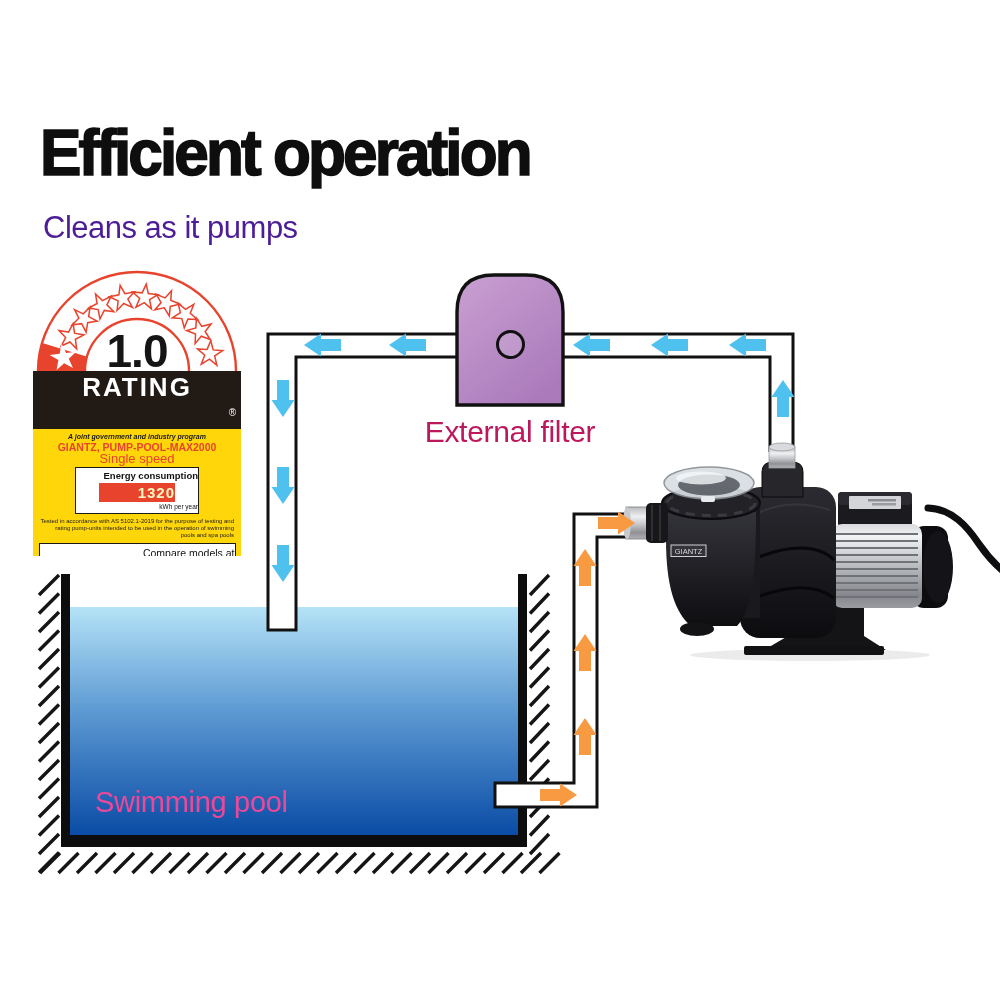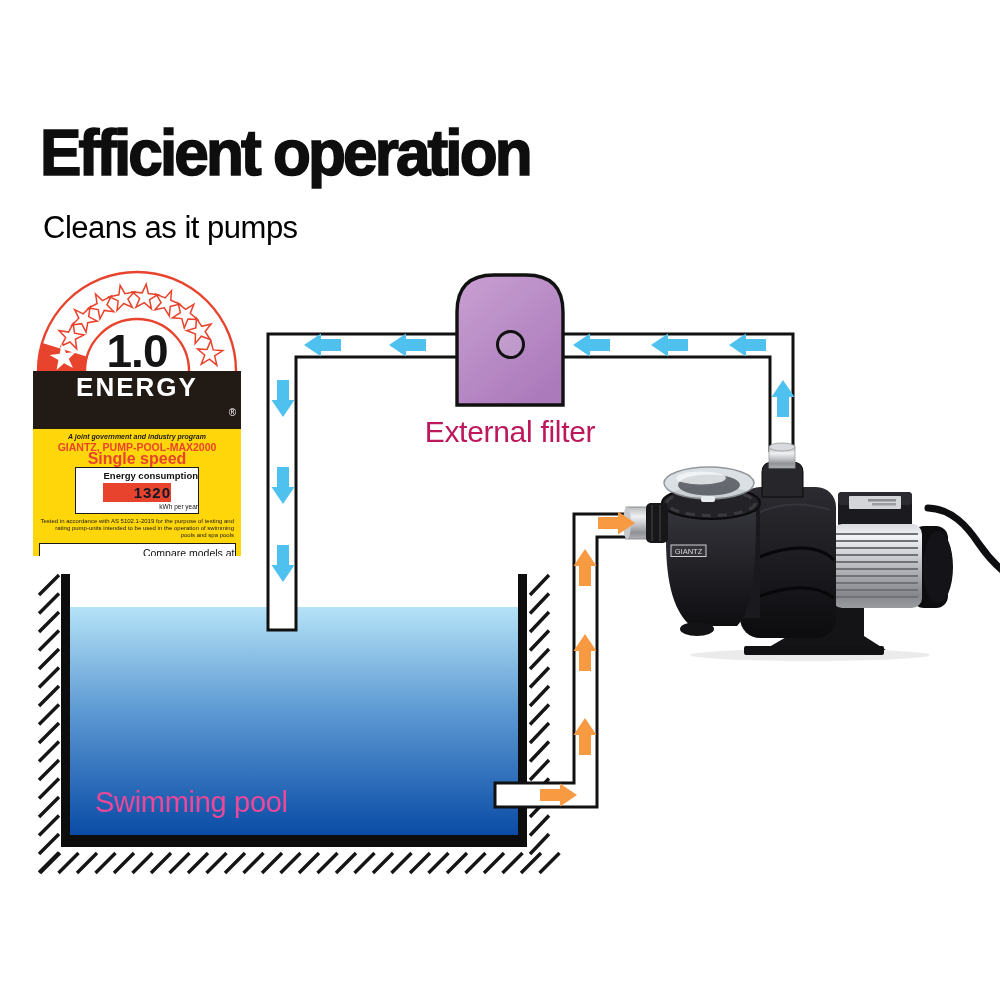--- a/index.html
+++ b/index.html
@@ -3,38 +3,38 @@
 <meta charset="utf-8">
 <style>
   * { margin:0; padding:0; box-sizing:border-box; }
   html,body { width:1000px; height:1000px; background:#ffffff; font-family:"Liberation Sans", sans-serif; }
   .stage { position:relative; width:1000px; height:1000px; overflow:hidden; background:#fff; }
 
   
   .title { position:absolute; left:40px; top:116px; font-size:64px; font-weight:900;
            letter-spacing:-3px; color:#0e0e0e; -webkit-text-stroke:1.6px #0e0e0e;
            transform:scaleX(.97); transform-origin:left top; white-space:nowrap; }
-  .subtitle { position:absolute; left:43px; top:210px; font-size:31px; color:#000000;
+  .subtitle { position:absolute; left:43px; top:210px; font-size:31px; color:#4c1d95;
               letter-spacing:-.5px; white-space:nowrap; }
 
   
   .erl { position:absolute; left:33px; top:268px; width:208px; height:288px; }
   .erl-arch { position:absolute; left:0; top:0; width:208px; height:104px; }
   .erl-band { position:absolute; left:0; top:103px; width:208px; height:58px; background:#221a15;
               color:#fff; text-align:center; font-weight:bold; font-size:26px; line-height:27px;
               letter-spacing:2px; padding-top:3px; }
   .erl-reg { position:absolute; right:5px; bottom:3px; font-size:10px; letter-spacing:0; font-weight:normal; }
   .erl-yellow { position:absolute; left:0; top:161px; width:208px; height:127px; background:#ffd60a;
                 display:flex; flex-direction:column; align-items:center; text-align:right; overflow:hidden; }
   .erl-program { font-size:7px; font-style:italic; font-weight:600; color:#1a1a1a; margin-top:4px; }
   .erl-model1 { font-size:10.5px; font-weight:bold; color:#e8432c; margin-top:2px; line-height:11px; }
-  .erl-model2 { font-size:16px; font-weight:bold; color:#e8432c; line-height:11px; }
+  .erl-model2 { font-size:13px; font-weight:normal; color:#e8432c; line-height:11px; }
   .erl-consbox { width:124px; background:#fff; border:1.5px solid #1a1a1a; margin-top:3px; padding:2px 0 3px; }
   .erl-conslabel { font-size:9.5px; font-weight:600; color:#111; }
-  .erl-consval { width:68px; height:19px; margin:2px auto 1px; background:#e8432c; color:#0f172a;
+  .erl-consval { width:76px; height:19px; margin:2px auto 1px; background:#e8432c; color:#fef9c3;
                  font-size:15px; font-weight:bold; letter-spacing:1px; line-height:19px; }
   .erl-consunit { font-size:6.5px; color:#111; }
   .erl-tested { width:194px; font-size:6px; line-height:7px; color:#1a1a1a; font-weight:500; margin-top:4px; }
   .erl-compare { width:197px; background:#fff; border:1.5px solid #1a1a1a; font-size:10.5px;
                  font-weight:500; color:#111; margin-top:4px; padding:2.5px 0; }
 
   
   .diagram { position:absolute; left:0; top:0; width:1000px; height:1000px; }
   .lbl { position:absolute; color:#be185d; font-size:30px; letter-spacing:-.3px; }
   .lbl-filter { left:390px; top:415px; width:240px; text-align:center; }
@@ -67,21 +67,21 @@
       </g>
 
       <path d="M5,103 A99,99 0 0 1 9.3,75 L54.3,88.8 A52,52 0 0 0 52,103 Z" fill="#e8432c"></path>
       <path d="M0,-14 L3.23,-4.45 L13.31,-4.33 L5.23,1.7 L8.23,11.33 L0,5.5 L-8.23,11.33 L-5.23,1.7 L-13.31,-4.33 L-3.23,-4.45 Z" transform="translate(30.4,89.7) rotate(-79)" fill="#ffffff"></path>
 
       <path d="M52,103 A52,52 0 0 1 156,103 Z" fill="#ffffff"></path>
       <path d="M52,103 A52,52 0 0 1 156,103" fill="none" stroke="#e8432c" stroke-width="2.4"></path>
       <text x="104" y="99" text-anchor="middle" font-size="46" font-weight="bold" letter-spacing="-1" fill="#151515">1.0</text>
     </svg>
     <div class="erl-band">
-      <div>ENERGY</div>
+      <div>RATING</div>
       <span class="erl-reg">®</span>
     </div>
     <div class="erl-yellow">
       <div class="erl-program">A joint government and industry program</div>
       <div class="erl-model1">GIANTZ, PUMP-POOL-MAX2000</div>
       <div class="erl-model2">Single speed</div>
       <div class="erl-consbox">
         <div class="erl-conslabel">Energy consumption</div>
         <div class="erl-consval">1320</div>
         <div class="erl-consunit">kWh per year</div>

